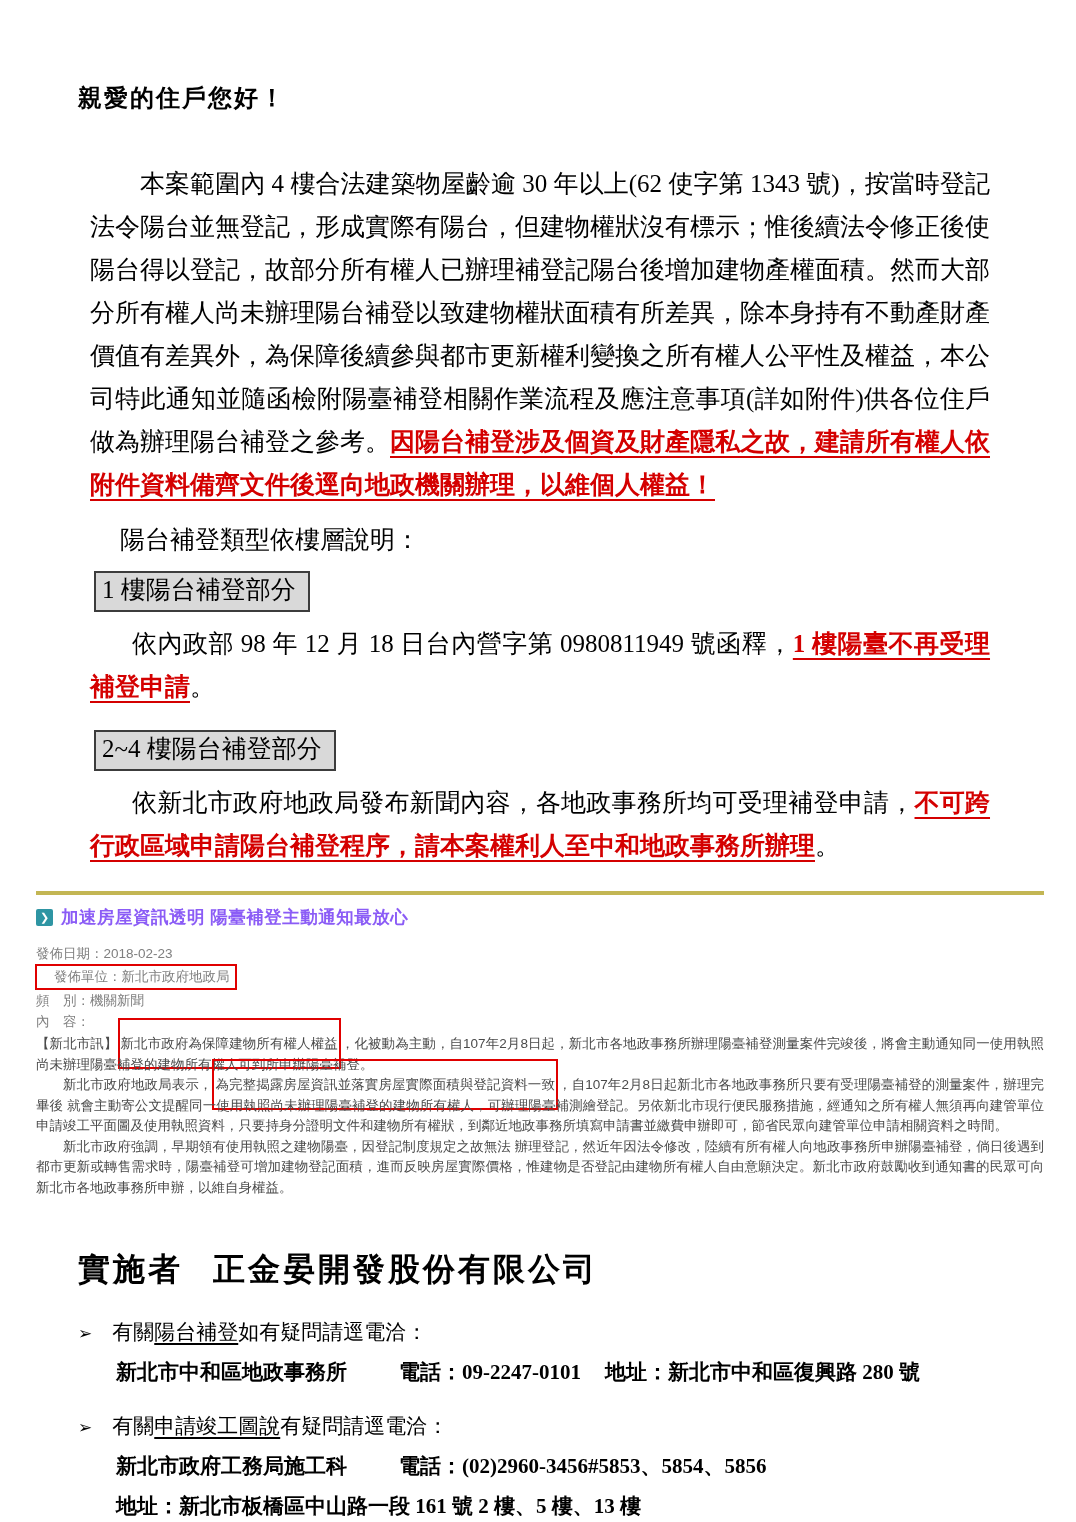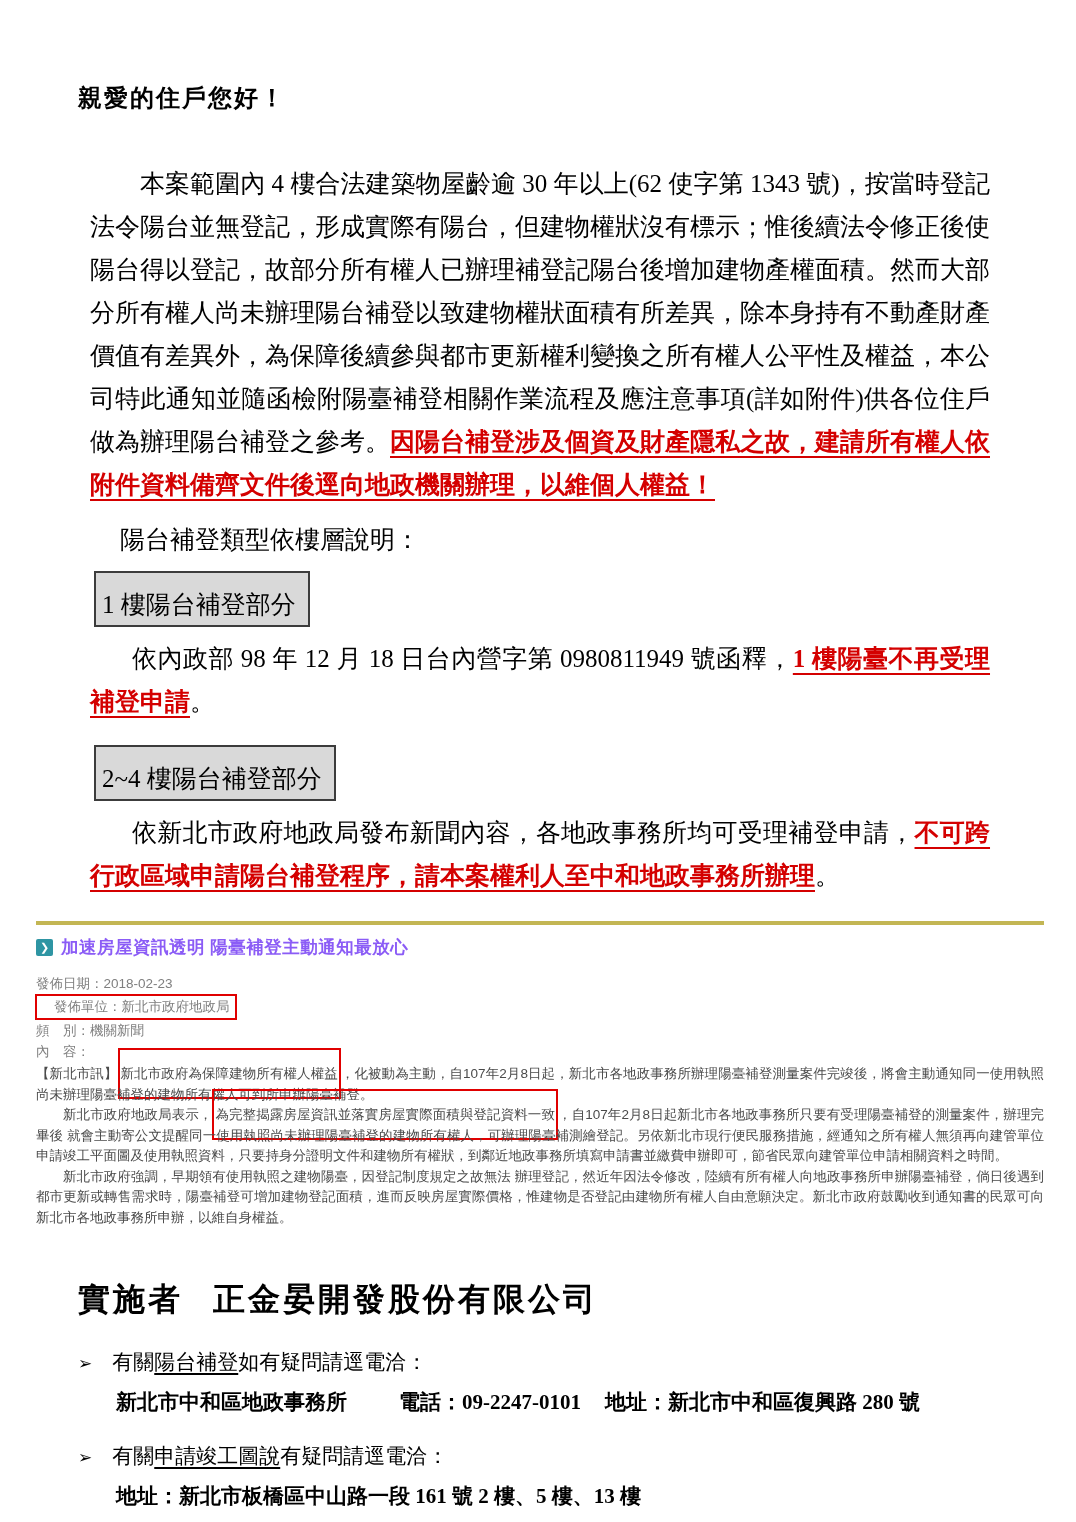--- a/index.html
+++ b/index.html
@@ -8,21 +8,21 @@
     font-family:"Liberation Serif","DejaVu Serif",serif;color:#000;
   }
   .letter{padding:82px 74px 0 78px;}
   .greeting{font-size:24px;font-weight:bold;margin:0;letter-spacing:2px;}
   .body-para{font-size:25px;line-height:43px;text-align:justify;margin:12px;}
   .intro{margin-top:48px;text-indent:2em;}
   .red-u{color:#d40000;font-weight:bold;text-decoration:underline;text-decoration-color:#d40000;text-underline-offset:6px;text-decoration-thickness:2px;}
   .type-heading{font-size:25px;line-height:43px;margin:8px 0 0 42px;}
   .floor-label{
     display:inline-block;margin:10px 0 0 16px;background:#d9d9d9;
-    border:2px solid #3c3c3c;padding:15px 12px 4px 6px;font-size:25px;
+    border:2px solid #3c3c3c;padding:0 12px 4px 6px;font-size:25px;
   }
   .floor-para{margin-top:10px;text-indent:42px;}
   
   .news{
     margin:24px 0 0 36px;width:1008px;border-top:4px solid #c3b654;
     padding-top:8px;font-family:"Liberation Sans","DejaVu Sans",sans-serif;
   }
   .news-title-row{display:flex;align-items:center;gap:8px;margin-top:2px;}
   .news-icon{
     width:17px;height:17px;background:#2e95a3;color:#fff;border-radius:2px;
@@ -99,17 +99,20 @@
       <span>新北市中和區地政事務所</span><span class="gap-lg">電話：</span><span>09-2247-0101</span><span class="gap-md">地址：</span><span>新北市中和區復興路 280 號</span>
     </div>
   </div>
 
   <div class="contact-block">
     <div class="contact-heading">
       <span class="bullet-icon">➢</span>
       <span><span>有關</span><span class="u">申請竣工圖說</span><span>有疑問請逕電洽：</span></span>
     </div>
     <div class="contact-line">
+      <span>新北市政府工務局施工科</span><span class="gap-lg">電話：</span><span>(02)2960-3456#5853、5854、5856</span>
+    </div>
+    <div class="contact-line">
       <span>地址：</span><span>新北市板橋區中山路一段 161 號 2 樓、5 樓、13 樓</span>
     </div>
   </div>
 
 </div>
 
 </body></html>

